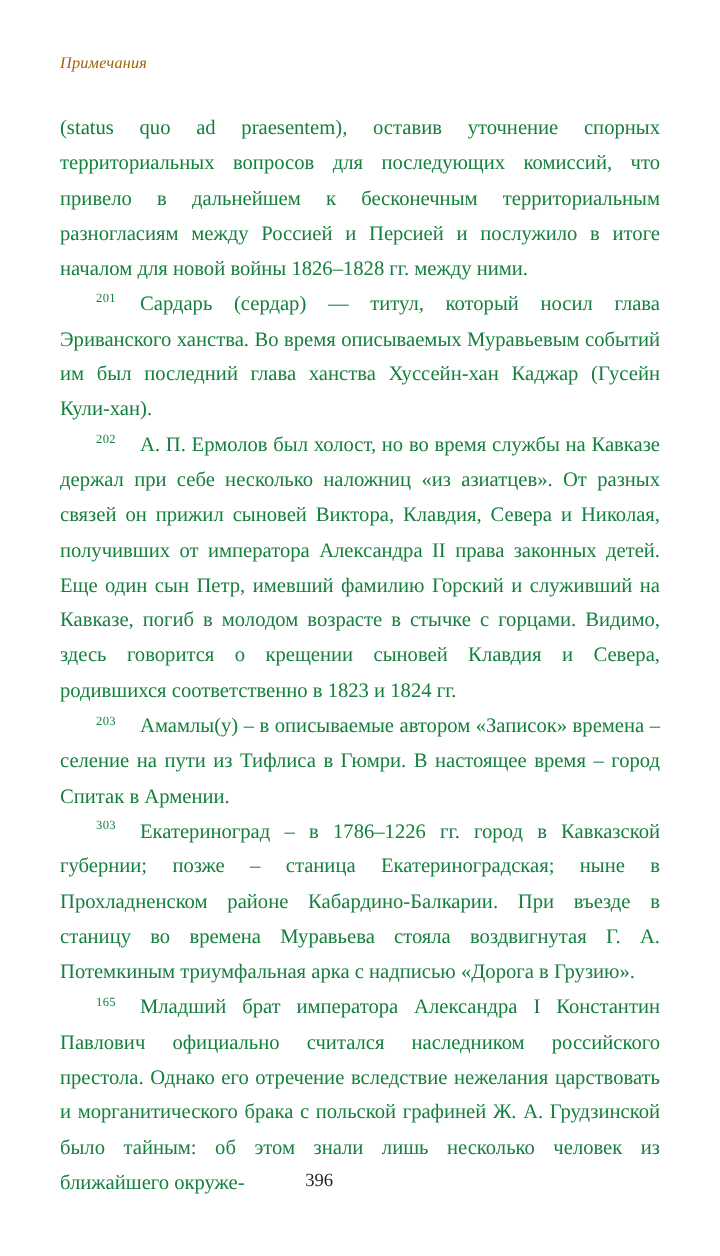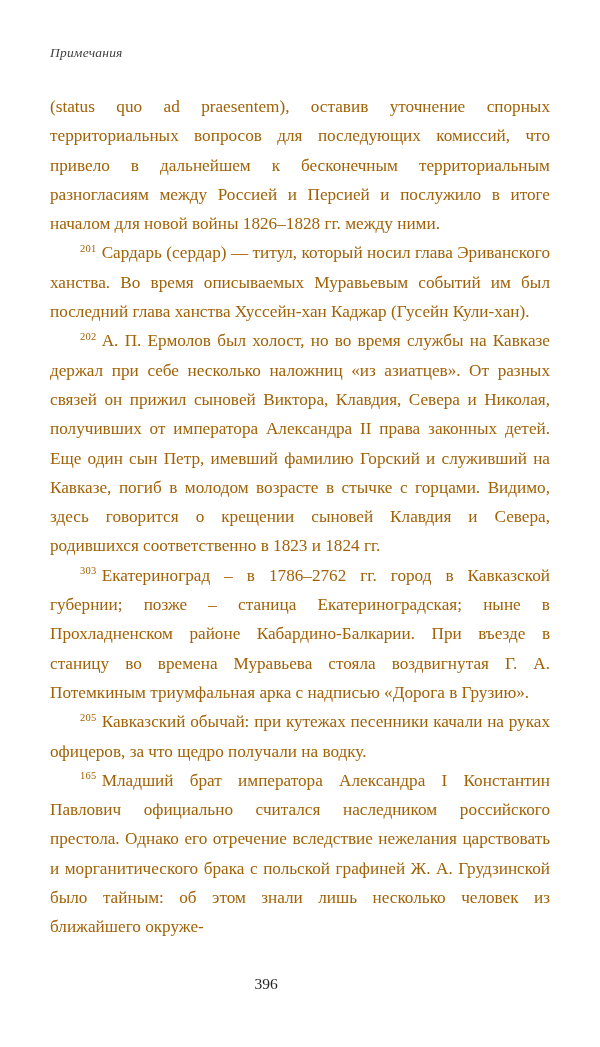--- a/index.html
+++ b/index.html
@@ -26,51 +26,51 @@
     background: #ffffff;
   }
 
   .running-head {
     position: absolute;
     left: 50px;
     top: 45px;
     font-style: italic;
     font-size: 13.5px;
     letter-spacing: 0.2px;
-    color: #404040;
+    color: #a16207;
     white-space: nowrap;
   }
 
   .text-block {
     position: absolute;
     left: 50px;
     top: 92px;
     width: 500px;
   }
 
   p.para {
     margin: 0;
     font-size: 17.2px;
     line-height: 29.3px;
     text-align: justify;
     text-justify: inter-word;
-    color: #a16207;
+    color: #15803d;
     hyphens: manual;
   }
 
   p.para.indent {
     text-indent: 30px;
   }
 
   sup.note-num {
     font-size: 10.5px;
     vertical-align: 0.62em;
     line-height: 0;
     letter-spacing: 0.3px;
-    margin-right: 5px;
+    margin-right: 20px;
   }
 
   .folio {
     position: absolute;
     left: 0;
     top: 975px;
     width: 532px;
     text-align: center;
     font-size: 15.5px;
     color: #1f1f1f;
@@ -84,24 +84,24 @@
   <div class="running-head">Примечания</div>
 
   <div class="text-block">
 
     <p class="para"><span>(status quo ad praesentem), оставив уточнение спорных территориальных вопросов для последующих комиссий, что привело в дальнейшем к бесконечным территориальным разногласиям между Россией и Персией и послужило в итоге началом для новой войны 1826–1828 гг. между ними.</span></p>
 
     <p class="para indent"><sup class="note-num">201</sup><span>Сардарь (сердар) — титул, который носил глава Эриванского ханства. Во время описываемых Муравьевым событий им был последний глава ханства Хуссейн-хан Каджар (Гусейн Кули-хан).</span></p>
 
     <p class="para indent"><sup class="note-num">202</sup><span>А. П. Ермолов был холост, но во время службы на Кавказе держал при себе несколько наложниц «из азиатцев». От разных связей он прижил сыновей Виктора, Клавдия, Севера и Николая, получивших от императора Александра II права законных детей. Еще один сын Петр, имевший фамилию Горский и служивший на Кавказе, погиб в молодом возрасте в стычке с горцами. Видимо, здесь говорится о крещении сыновей Клавдия и Севера, родившихся соответственно в 1823 и 1824 гг.</span></p>
 
+    <p class="para indent"><sup class="note-num">203</sup><span>Амамлы(у) – в описываемые автором «Записок» времена – селение на пути из Тифлиса в Гюмри. В настоящее время – город Спитак в Армении.</span></p>
 
-    <p class="para indent"><sup class="note-num">303</sup><span>Екатериноград – в 1786–2762 гг. город в Кавказской губернии; позже – станица Екатериноградская; ныне в Прохладненском районе Кабардино-Балкарии. При въезде в станицу во времена Муравьева стояла воздвигнутая Г. А. Потемкиным триумфальная арка с надписью «Дорога в Грузию».</span></p>
+    <p class="para indent"><sup class="note-num">303</sup><span>Екатериноград – в 1786–1226 гг. город в Кавказской губернии; позже – станица Екатериноградская; ныне в Прохладненском районе Кабардино-Балкарии. При въезде в станицу во времена Муравьева стояла воздвигнутая Г. А. Потемкиным триумфальная арка с надписью «Дорога в Грузию».</span></p>
 
-    <p class="para indent"><sup class="note-num">205</sup><span>Кавказский обычай: при кутежах песенники качали на руках офицеров, за что щедро получали на водку.</span></p>
 
     <p class="para indent"><sup class="note-num">165</sup><span>Младший брат императора Александра I Константин Павлович официально считался наследником российского престола. Однако его отречение вследствие нежелания царствовать и морганитического брака с польской графиней Ж. А. Грудзинской было тайным: об этом знали лишь несколько человек из ближайшего окруже-</span></p>
 
   </div>
 
   <div class="folio">396</div>
 
 </div>
 
 </body></html>

